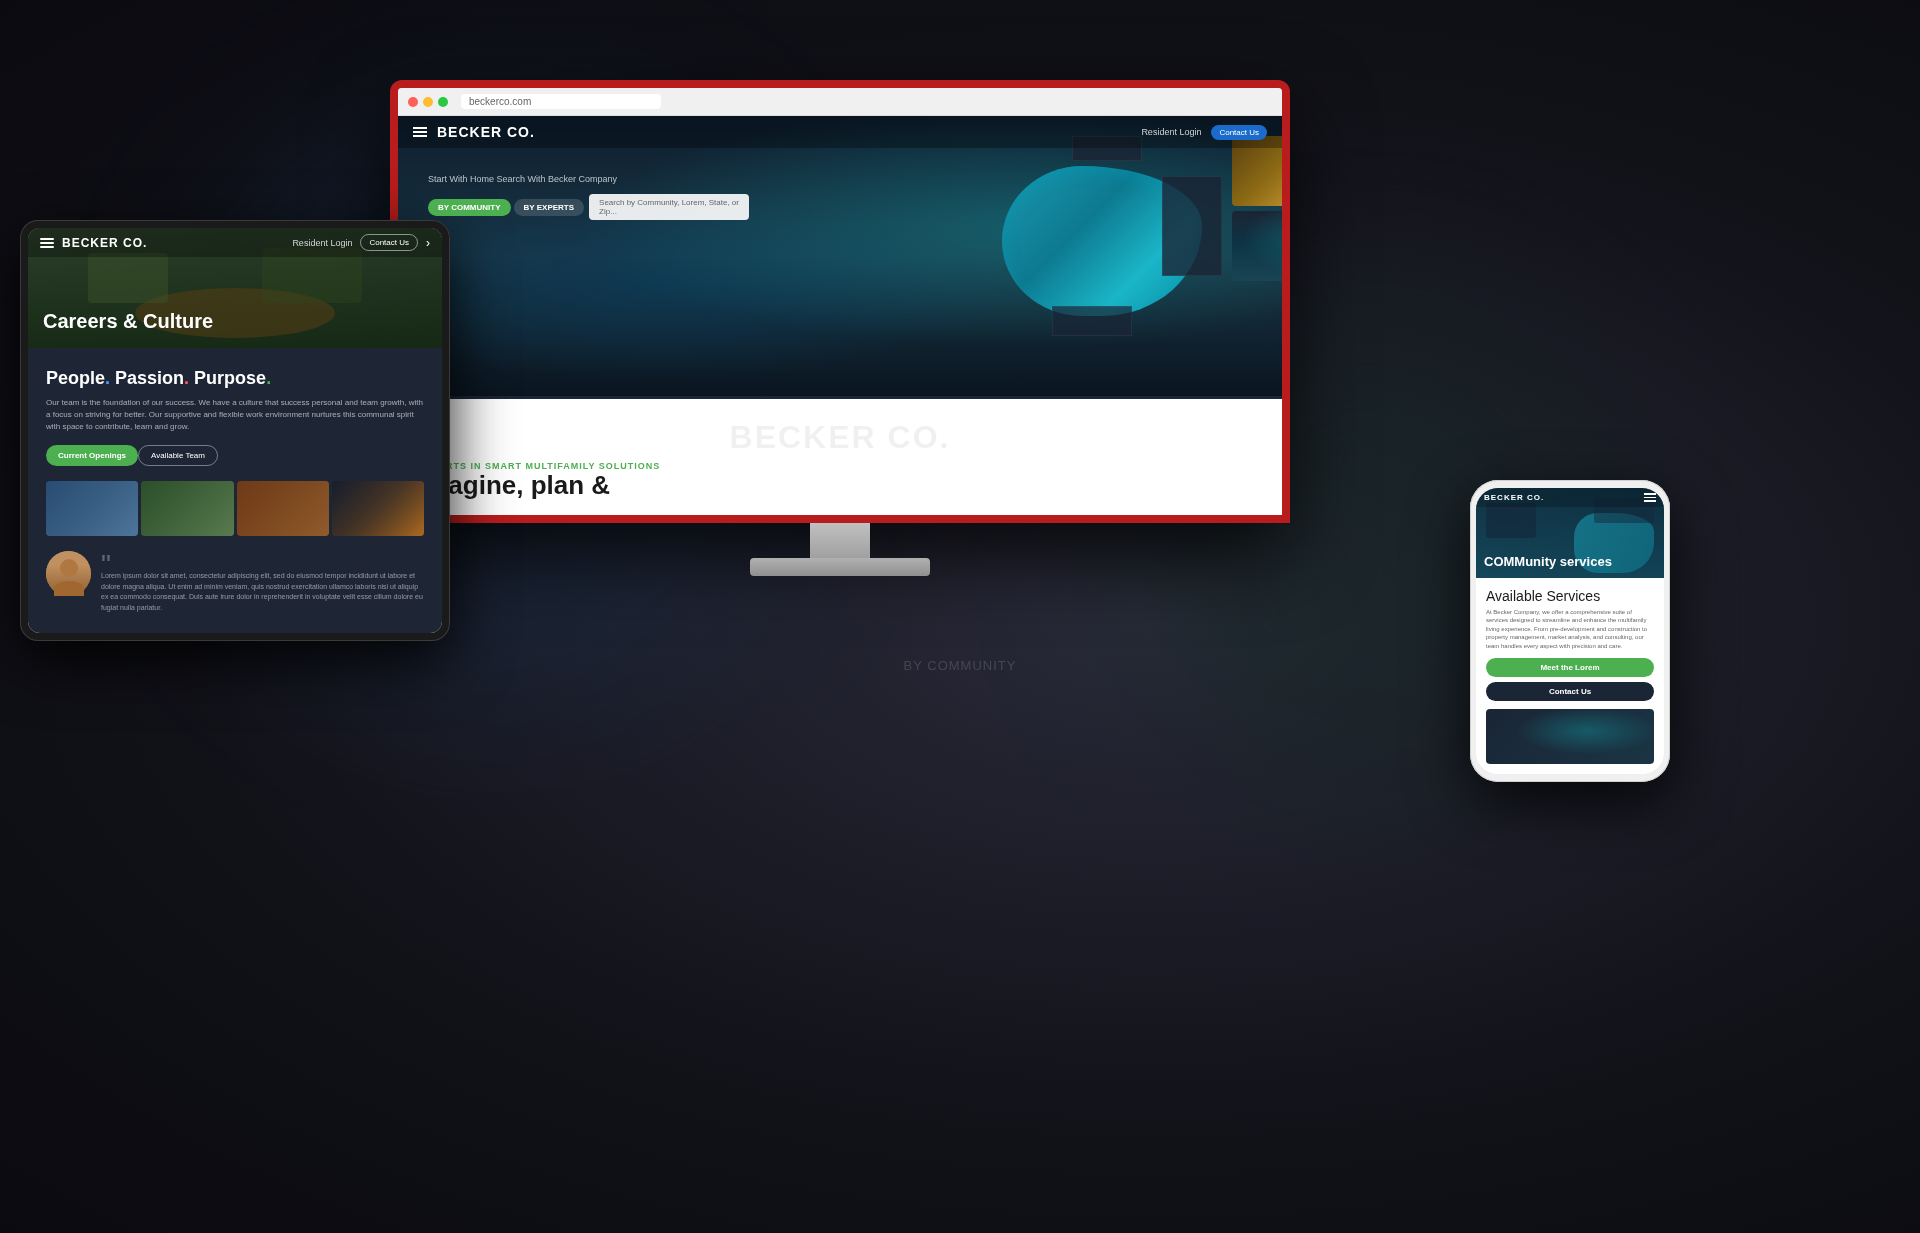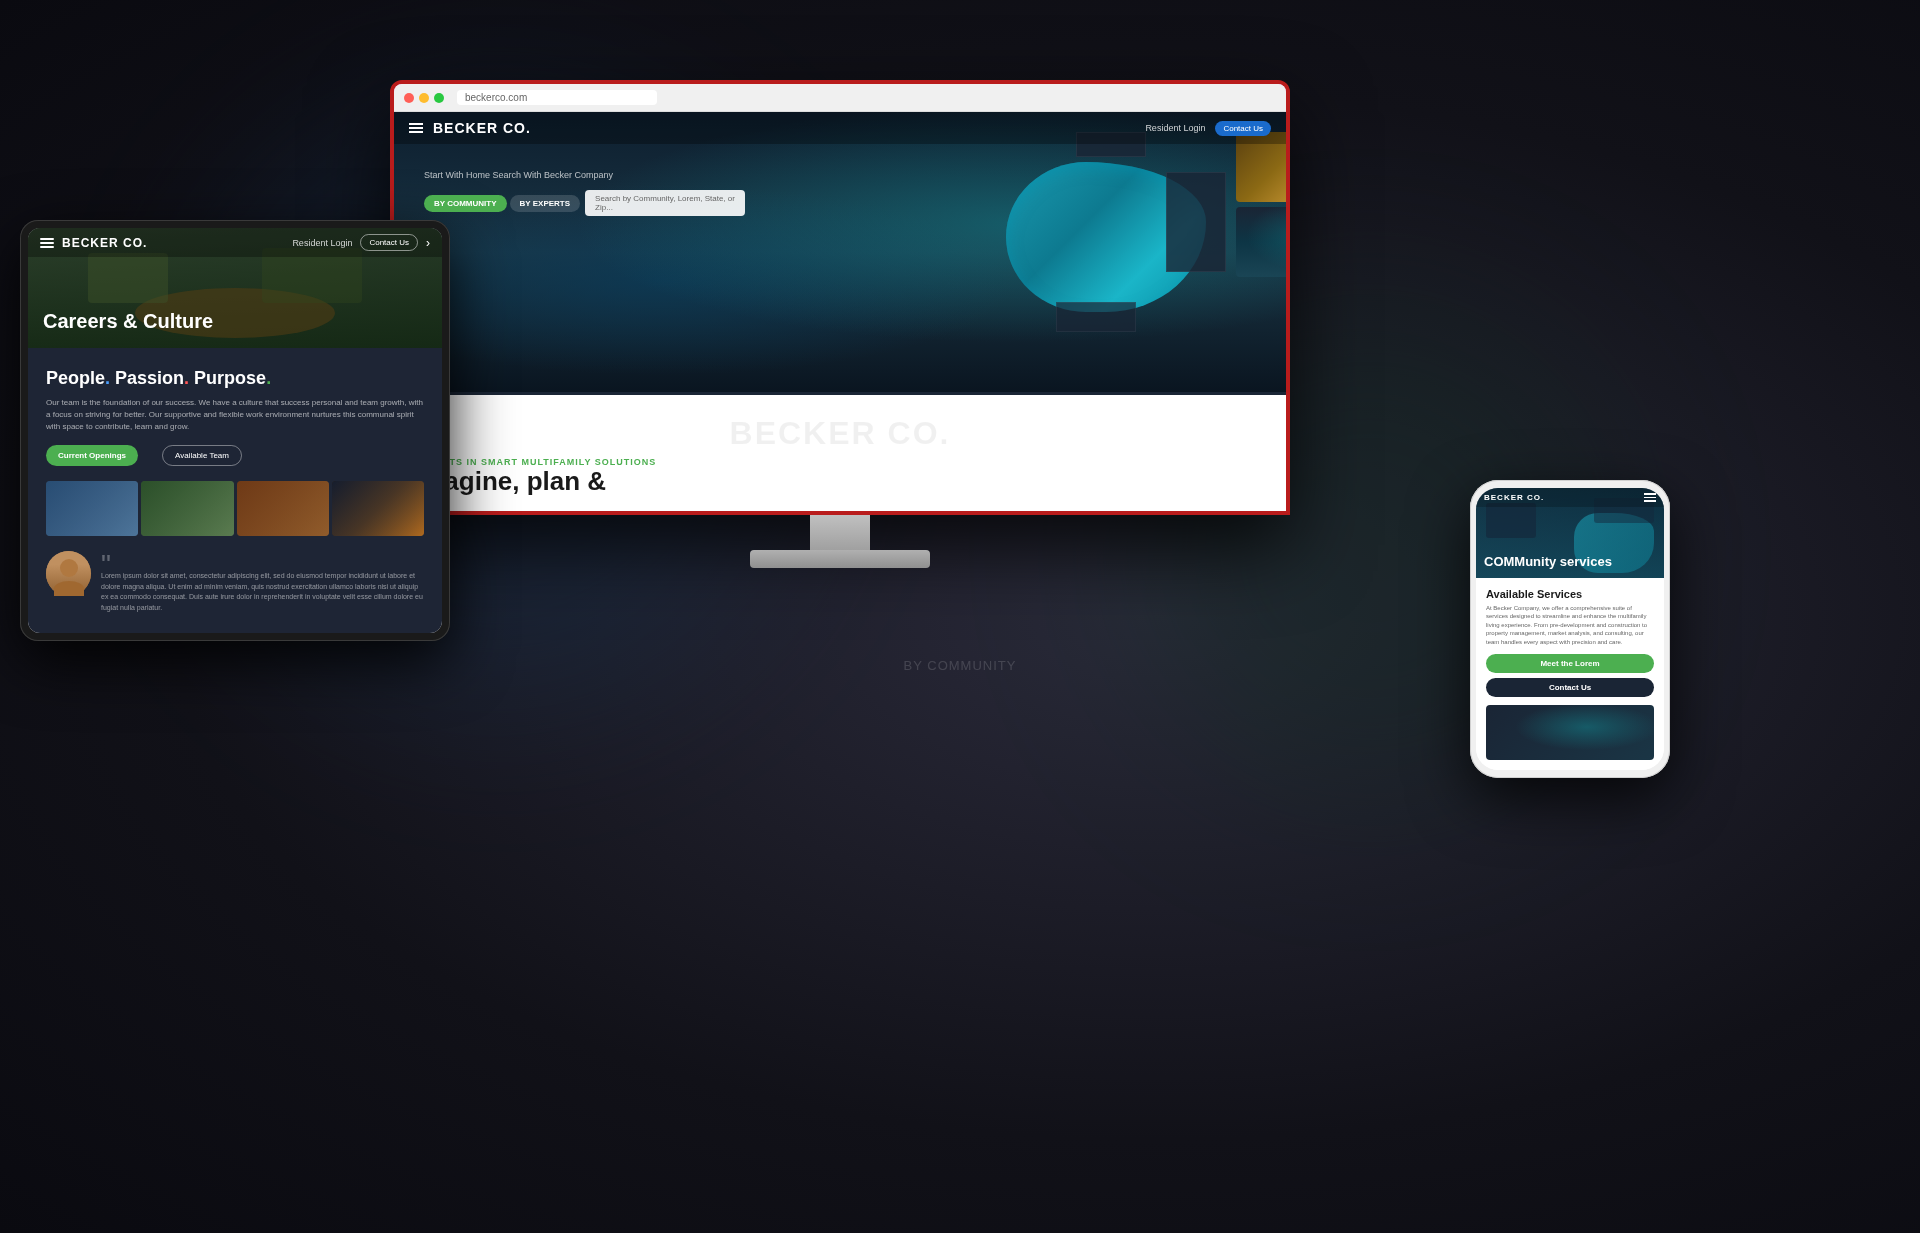--- a/index.html
+++ b/index.html
@@ -47,21 +47,21 @@
       position: absolute;
       top: 80px;
       left: 390px;
       width: 900px;
     }
 
     .monitor-screen {
       background: #f0abfc;
       border-radius: 12px 12px 0 0;
       overflow: hidden;
-      border: 4px solid #b91c1c;
+      border: 8px solid #b91c1c;
       box-shadow: 0 30px 80px rgba(0,0,0,0.8);
     }
 
     .monitor-bar {
       background: #f0f0f0;
       padding: 6px 10px;
       display: flex;
       align-items: center;
       gap: 5px;
       border-bottom: 1px solid #ddd;
@@ -385,21 +385,21 @@
 
     .tab-desc {
       font-size: 8px;
       color: rgba(255,255,255,0.6);
       line-height: 1.5;
       margin-bottom: 12px;
     }
 
     .tab-buttons {
       display: flex;
-      gap: 24px;
+      gap: 0;
       margin-bottom: 15px;
     }
 
     .tab-btn-green {
       background: #4caf50;
       color: #fff;
       border: none;
       border-radius: 12px;
       padding: 5px 12px;
       font-size: 8px;
@@ -548,22 +548,22 @@
       z-index: 10;
       line-height: 1.2;
     }
 
     .mob-content {
       background: #fff;
       padding: 10px;
     }
 
     .mob-avail-title {
-      font-size: 11px;
-      font-weight: 700;
+      font-size: 14px;
+      font-weight: 400;
       color: #1a1a1a;
       margin-bottom: 4px;
     }
 
     .mob-desc {
       font-size: 6px;
       color: #666;
       line-height: 1.4;
       margin-bottom: 8px;
     }

